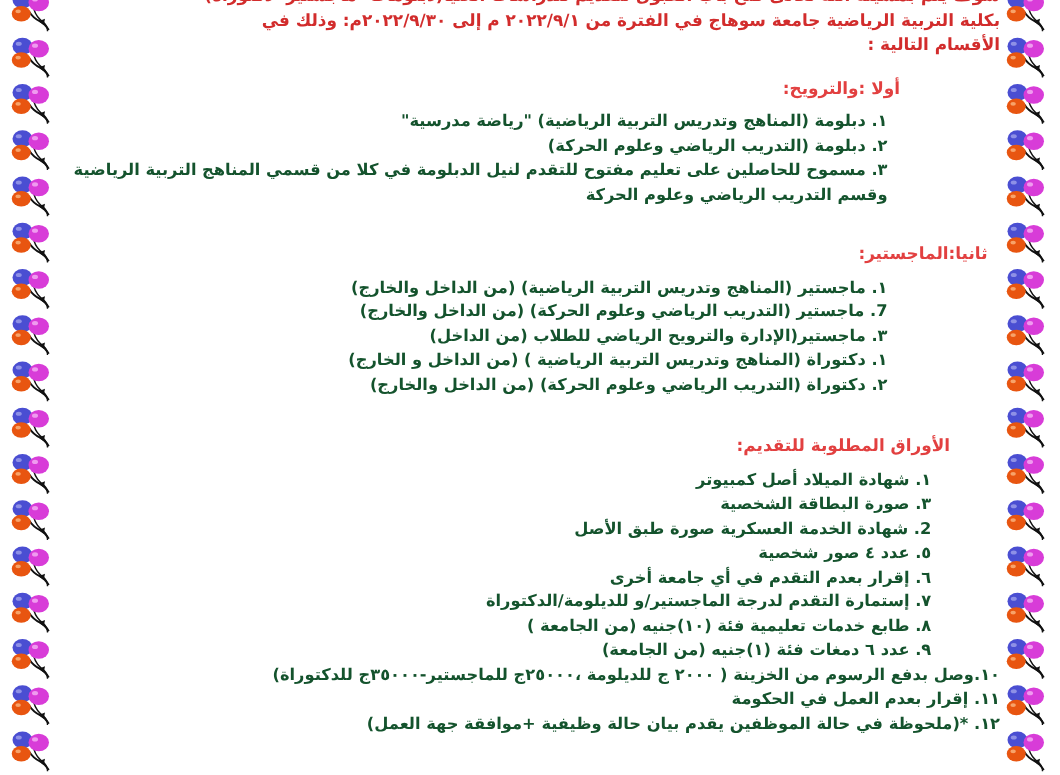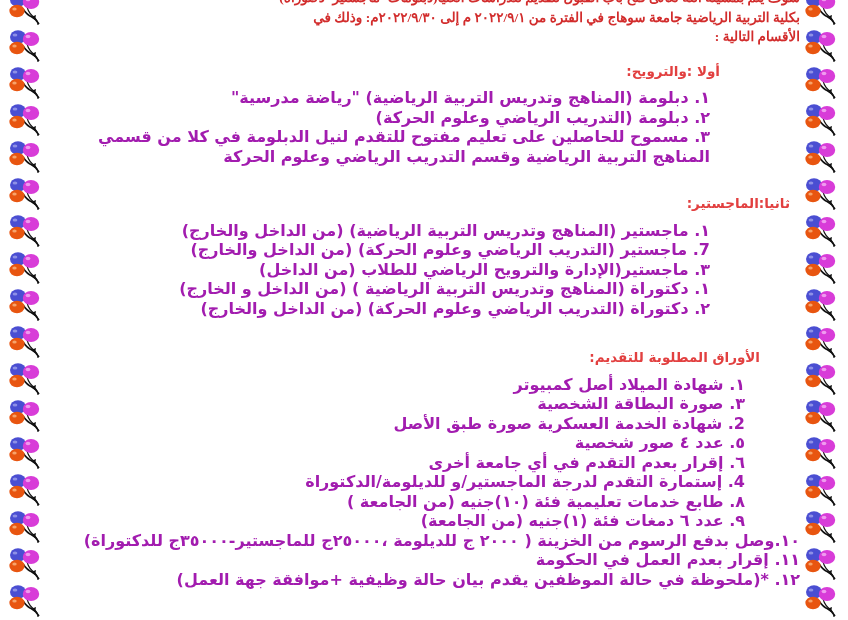--- a/index.html
+++ b/index.html
@@ -30,37 +30,37 @@
     position: absolute;
     top: -12px; right: 48px; left: 52px;
     direction: rtl;
     text-align: right;
     font-weight: bold;
     color: #141414;
     font-size: 13.5px;
     line-height: 19.5px;
   }
   .intro { color: #d22c2c; }
-  .intro .l { white-space: nowrap; font-family: Liberation Serif, serif; }
+  .intro .l { white-space: nowrap; }
 
   .sec-heading {
     color: #e24040;
     margin-top: 15px;
     margin-bottom: 7px;
     font-size: 13.5px;
   }
   .sec:nth-child(1) .sec-heading { padding-right: 80px; }
   .sec:nth-child(2) .sec-heading { padding-right: 10px; margin-top: 28px; }
   .sec:nth-child(3) .sec-heading { padding-right: 10px; }
   .sec:nth-child(4) .sec-heading { padding-right: 40px; margin-top: 30px; }
 
   .item {
-    font-size: 16px;
+    font-size: 13px;
     line-height: 19.5px;
-    color: #a21caf;
+    color: #14532d;
   }
   
   .sec.degrees .item { padding-right: 90px; }
   
   .sec.papers .item { padding-right: 55px; }
   
   .sec.papers .item.tight { padding-right: 0px; }
 </style>
 </head>
 <body>
@@ -469,21 +469,21 @@
           <div class="item">١. دكتوراة (المناهج وتدريس التربية الرياضية ) (من الداخل و الخارج)</div>
           <div class="item">٢. دكتوراة (التدريب الرياضي وعلوم الحركة) (من الداخل والخارج)</div>
         </div>
         <div class="sec papers">
           <div class="sec-heading">الأوراق المطلوبة للتقديم:</div>
           <div class="item">١. شهادة الميلاد أصل كمبيوتر</div>
           <div class="item">٣. صورة البطاقة الشخصية</div>
           <div class="item">2. شهادة الخدمة العسكرية صورة طبق الأصل</div>
           <div class="item">٥. عدد ٤ صور شخصية</div>
           <div class="item">٦. إقرار بعدم التقدم في أي جامعة أخرى</div>
-          <div class="item">4. إستمارة التقدم لدرجة الماجستير/و للديلومة/الدكتوراة</div>
+          <div class="item">٧. إستمارة التقدم لدرجة الماجستير/و للديلومة/الدكتوراة</div>
           <div class="item">٨. طابع خدمات تعليمية فئة (١٠)جنيه (من الجامعة )</div>
           <div class="item">٩. عدد ٦ دمغات فئة (١)جنيه (من الجامعة)</div>
           <div class="item tight">١٠.وصل بدفع الرسوم من الخزينة ( ٢٠٠٠ ج للديلومة ،٢٥٠٠٠ج للماجستير-٣٥٠٠٠ج للدكتوراة)</div>
           <div class="item tight">١١. إقرار بعدم العمل في الحكومة</div>
           <div class="item tight">١٢. *(ملحوظة في حالة الموظفين يقدم بيان حالة وظيفية +موافقة جهة العمل)</div>
         </div>
       </div>
   </div>
 
 </div>

